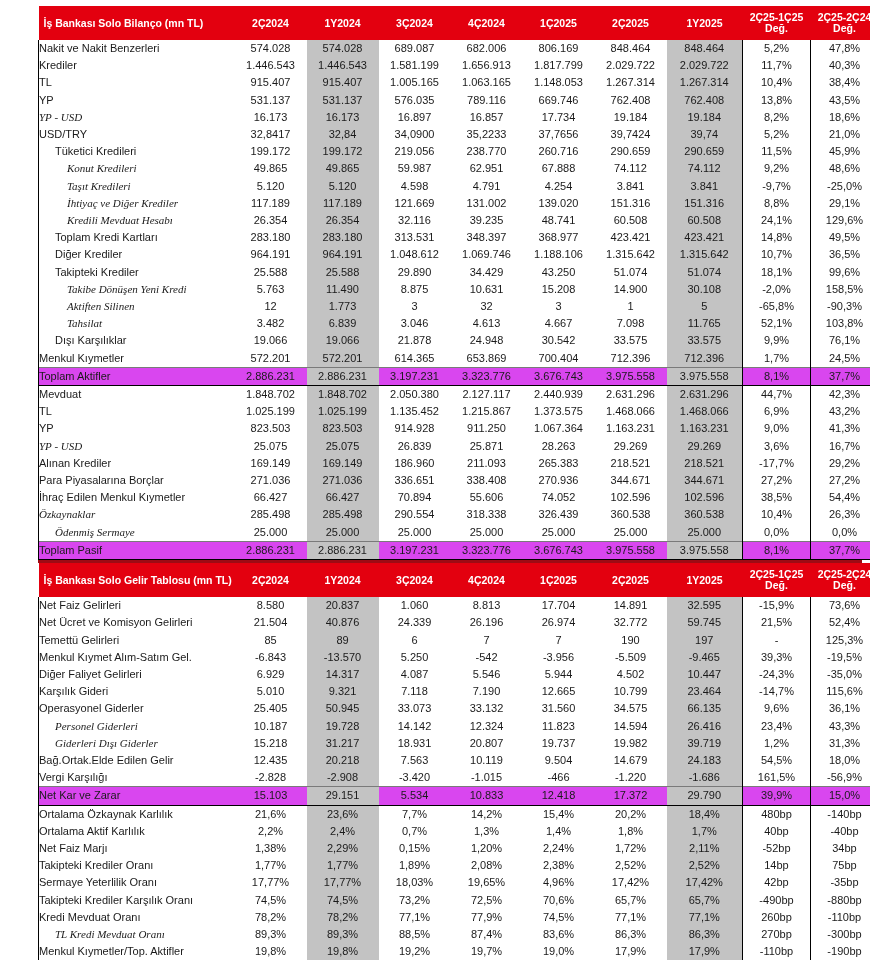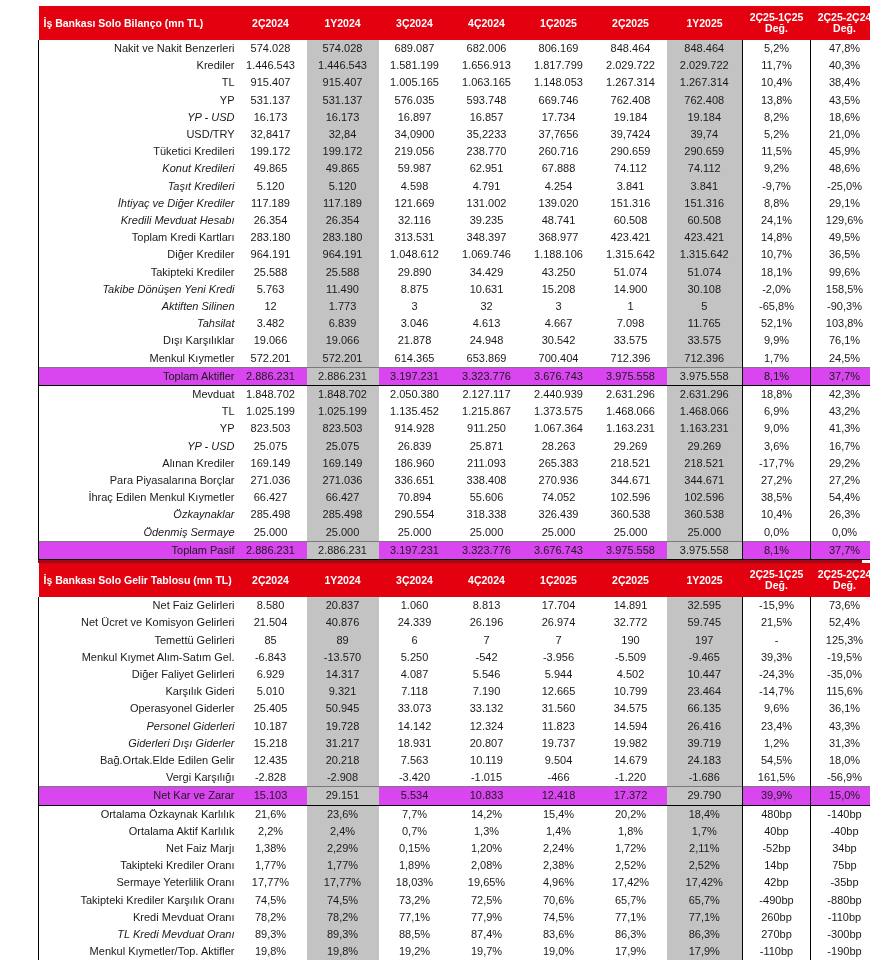--- a/index.html
+++ b/index.html
@@ -54,40 +54,40 @@
     padding: 0 2px;
   }
   tr.hdr th.lbl {
     text-align: left;
     padding-left: 5px;
   }
   tr.hdr th.two-line { line-height: 11.5px; margin-left: 36px; }
 
   
   td.lbl {
-    text-align: right;
+    text-align: left;
     padding-left: 5px;
     font-size: 11px;
     border-left: 1px solid #000;
   }
   td.num {
     text-align: center;
     font-size: 11px;
   }
   td.chg {
     text-align: center;
     font-size: 11px;
   }
   td.chg.first { border-left: 1px solid #000; }
   td.chg.last  { border-left: 1px solid #000; border-right: 1px solid #000; }
 
   
   .ind1 { padding-left: 16px !important; }
   .ind2 { padding-left: 28px !important; }
-  .ital { font-style: italic; }
+  .ital { font-style: italic; font-family: Liberation Serif, serif; }
 
   
   .hl { background: #c3c3c3; }
 
   
   tr.total td {
     background: #d946ef;
     font-weight: normal;
   }
   tr.total td.hl { background: #c3c3c3; }
@@ -176,21 +176,21 @@
           <td class="num">1.267.314</td>
           <td class="num hl">1.267.314</td>
           <td class="chg first">10,4%</td>
           <td class="chg last">38,4%</td>
         </tr>
         <tr>
           <td class="lbl">YP</td>
           <td class="num">531.137</td>
           <td class="num hl">531.137</td>
           <td class="num">576.035</td>
-          <td class="num">593.748</td>
+          <td class="num">789.116</td>
           <td class="num">669.746</td>
           <td class="num">762.408</td>
           <td class="num hl">762.408</td>
           <td class="chg first">13,8%</td>
           <td class="chg last">43,5%</td>
         </tr>
         <tr>
           <td class="lbl ital">YP - USD</td>
           <td class="num">16.173</td>
           <td class="num hl">16.173</td>
@@ -384,21 +384,21 @@
         </tr>
         <tr>
           <td class="lbl">Mevduat</td>
           <td class="num">1.848.702</td>
           <td class="num hl">1.848.702</td>
           <td class="num">2.050.380</td>
           <td class="num">2.127.117</td>
           <td class="num">2.440.939</td>
           <td class="num">2.631.296</td>
           <td class="num hl">2.631.296</td>
-          <td class="chg first">18,8%</td>
+          <td class="chg first">44,7%</td>
           <td class="chg last">42,3%</td>
         </tr>
         <tr>
           <td class="lbl">TL</td>
           <td class="num">1.025.199</td>
           <td class="num hl">1.025.199</td>
           <td class="num">1.135.452</td>
           <td class="num">1.215.867</td>
           <td class="num">1.373.575</td>
           <td class="num">1.468.066</td>

